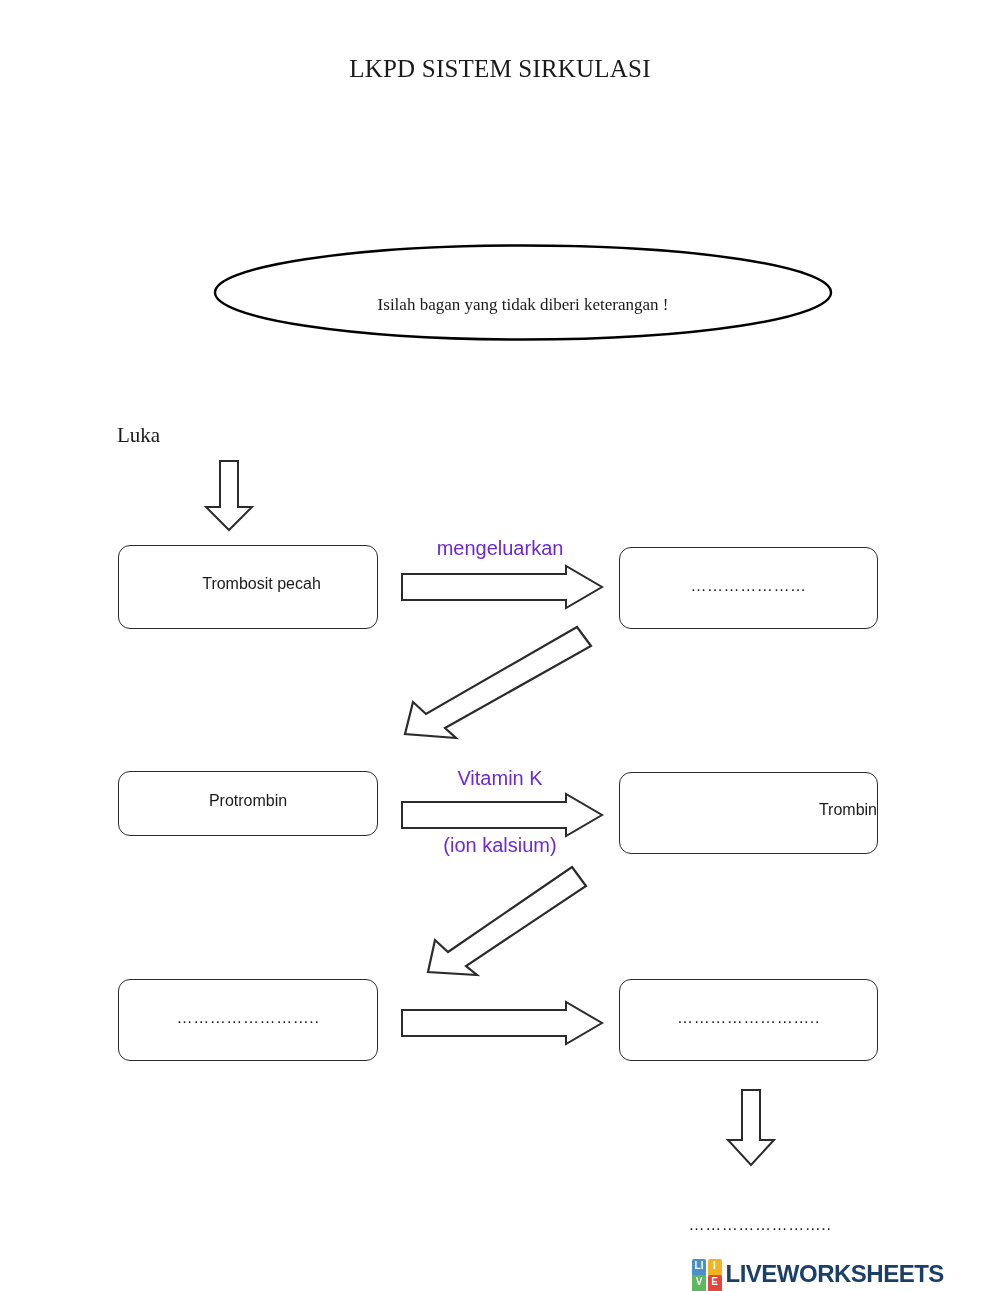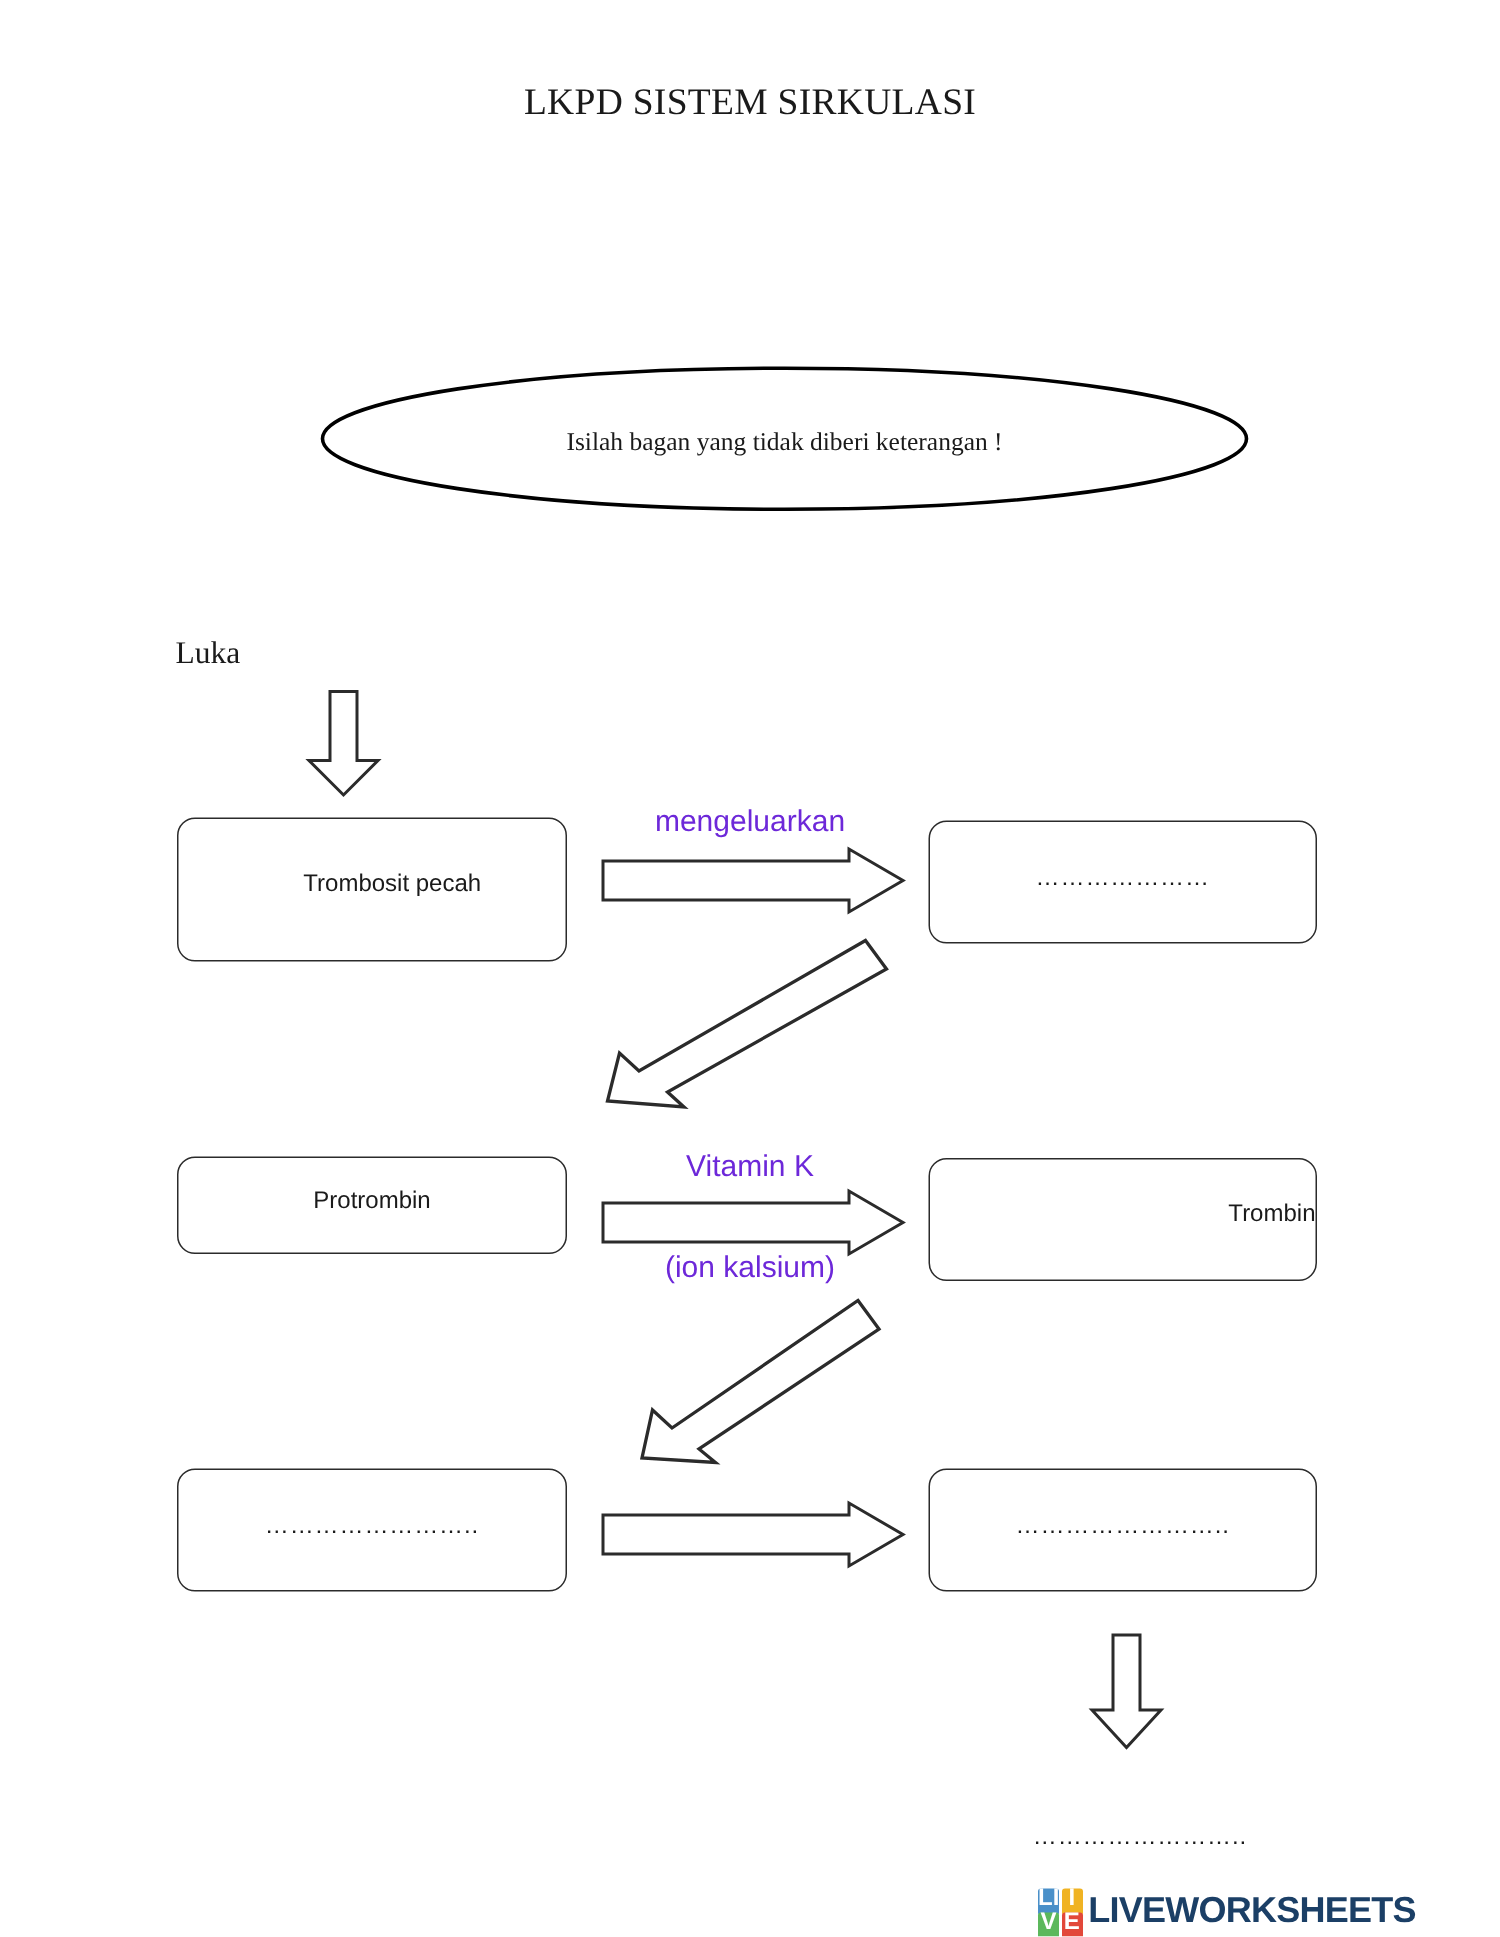--- a/index.html
+++ b/index.html
@@ -37,21 +37,21 @@
   
   .oval-wrap {
     left: 213px;
     top: 243px;
     width: 620px;
     height: 99px;
   }
   .oval-wrap svg { display: block; }
   .oval-text {
     left: 213px;
-    top: 285px;
+    top: 295px;
     width: 620px;
     text-align: center;
     font-family: "Liberation Serif", serif;
     font-size: 17px;
     color: #1a1a1a;
   }
 
   .subtitle {
     left: 0;
     top: 355px;
@@ -130,21 +130,21 @@
     gap: 1.5px;
     margin-right: 4px;
   }
   .lw-tile {
     width: 14px;
     height: 18px;
     border-radius: 2px;
     color: #ffffff;
     font-family: "Liberation Sans", sans-serif;
     font-weight: bold;
-    font-size: 16px;
+    font-size: 10px;
     line-height: 14px;
     text-align: center;
   }
   .lw-word {
     font-family: "Liberation Sans", sans-serif;
     font-weight: bold;
     font-size: 24px;
     letter-spacing: -0.5px;
     color: #1b3f66;
   }
@@ -167,21 +167,21 @@
 
 
   <div class="abs luka-label">Luka</div>
 
   <div class="abs" style="left:196px; top:459px;">
     <svg width="66" height="74" viewBox="0 0 66 74" xmlns="http://www.w3.org/2000/svg">
       <path d="M24 2 L42 2 L42 48 L56 48 L33 71 L10 48 L24 48 Z" fill="#ffffff" stroke="#2b2b2b" stroke-width="2" stroke-linejoin="miter"></path>
     </svg>
   </div>
 
-  <div class="abs node-box" style="left:118px; top:545px; width:260px; height:96px;padding-left:27px;">
+  <div class="abs node-box" style="left:118px; top:545px; width:260px; height:84px;padding-left:27px;">
     <span class="node-label">Trombosit pecah</span>
   </div>
 
   <div class="abs arrow-label" style="left:400px; top:537px; width:200px;">mengeluarkan</div>
 
   <div class="abs" style="left:400px; top:564px;">
     <svg width="205" height="46" viewBox="0 0 205 46" xmlns="http://www.w3.org/2000/svg">
       <path d="M2 10 L166 10 L166 2 L202 23 L166 44 L166 36 L2 36 Z" fill="#ffffff" stroke="#2b2b2b" stroke-width="2" stroke-linejoin="miter"></path>
     </svg>
   </div>

